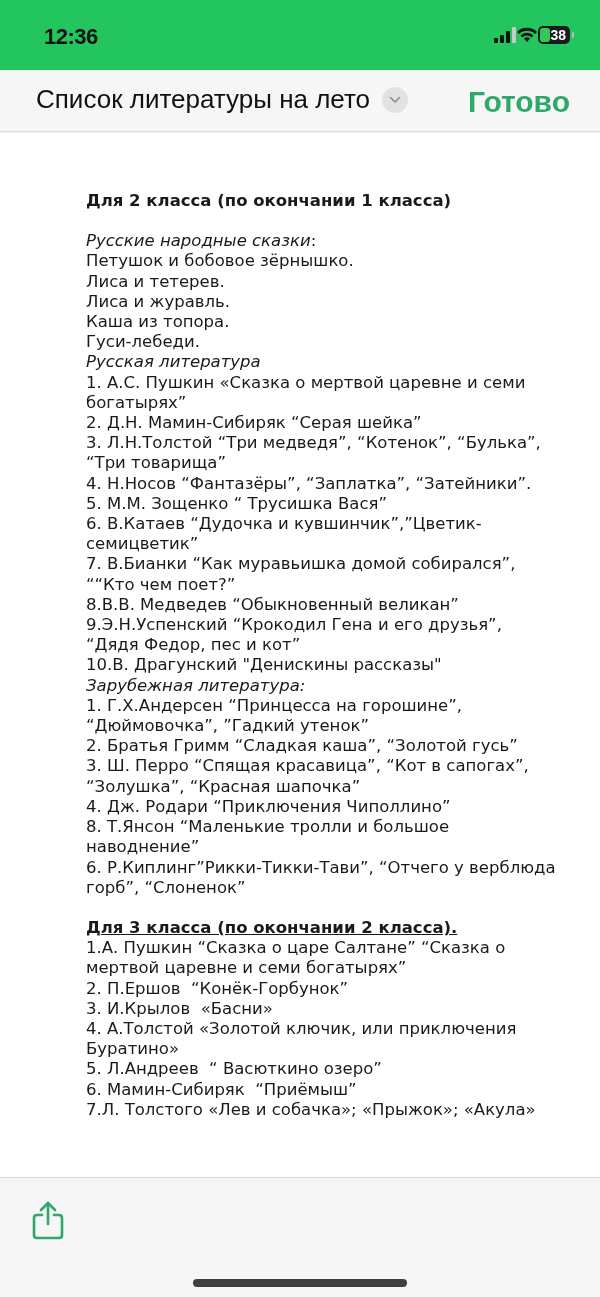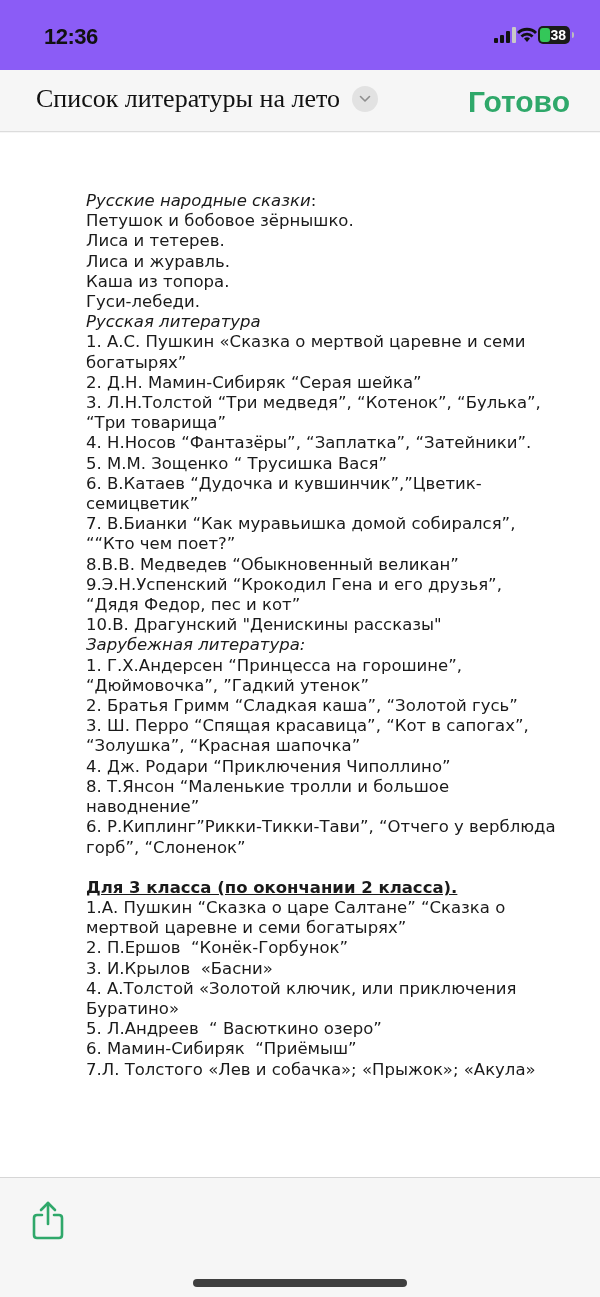--- a/index.html
+++ b/index.html
@@ -1,34 +1,34 @@
 <!DOCTYPE html>
 <html><head>
 <meta charset="utf-8">
 <style>
   * { margin: 0; padding: 0; box-sizing: border-box; }
   html, body { width: 600px; height: 1297px; overflow: hidden; }
   body { background: #f6f6f6; font-family: "DejaVu Sans", sans-serif; color: #111; position: relative; }
 
   
-  .status-bar { position: absolute; top: 0; left: 0; width: 600px; height: 70px; background: #8b5cf6; }
+  .status-bar { position: absolute; top: 0; left: 0; width: 600px; height: 70px; background: #22c55e; }
   .status-time { position: absolute; left: 44px; top: 24px; font-family: "Liberation Sans", sans-serif; font-weight: 700; font-size: 22px; letter-spacing: -0.5px; color: #111; }
   .status-icons { position: absolute; right: 30px; top: 26px; display: flex; align-items: center; }
   .signal { display: flex; align-items: flex-end; gap: 2px; height: 16px; }
   .signal span { width: 4px; background: #111; border-radius: 1px; }
   .signal span.dim { background: #c9c9c9; }
   .battery { position: relative; width: 32px; height: 18px; border-radius: 5px; background: #1b1b1b; display: flex; align-items: center; justify-content: flex-end; padding-right: 4px; }
   .battery .fill { position: absolute; left: 2px; top: 2px; width: 10px; height: 14px; background: #34c759; border-radius: 3px; }
   .battery .num { position: relative; color: #fff; font-family: "Liberation Sans", sans-serif; font-weight: 700; font-size: 14px; }
   .battery::after { content: ""; position: absolute; right: -4px; top: 6px; width: 2px; height: 6px; background: #bdbdbd; border-radius: 0 2px 2px 0; }
 
   
   .nav-bar { position: absolute; top: 70px; left: 0; width: 600px; height: 62px; background: #f6f6f6; border-bottom: 1px solid #dcdcdc; }
   .nav-title-wrap { position: absolute; left: 36px; top: 14px; display: flex; align-items: center; gap: 12px; }
-  .nav-title { font-family: Liberation Serif, serif; font-size: 26px; font-weight: 500; color: #111; }
+  .nav-title { font-family: Liberation Sans, sans-serif; font-size: 26px; font-weight: 500; color: #111; }
   .chevron-btn { width: 26px; height: 26px; border-radius: 50%; background: #e2e2e2; display: flex; align-items: center; justify-content: center; }
   .done-btn { position: absolute; right: 30px; top: 15px; font-family: "Liberation Sans", sans-serif; font-size: 30px; font-weight: 600; color: #2fa86a; }
 
   
   .doc { position: absolute; top: 133px; left: 0; width: 600px; height: 1044px; background: #ffffff; overflow: hidden; }
   .doc-inner { position: absolute; left: 86px; top: 58px; width: 470px; font-family: "DejaVu Sans", sans-serif; font-size: 16.5px; line-height: 20.2px; color: #1a1a1a; }
   .heading { font-weight: 700; margin-bottom: 20px; }
   .heading.u { text-decoration: underline; margin-bottom: 0; }
   .sub { font-style: italic; }
   .line { white-space: pre-wrap; }
@@ -71,20 +71,21 @@
         <path d="M1.5 1.5 L6 6 L10.5 1.5" fill="none" stroke="#8e8e8e" stroke-width="1.6" stroke-linecap="round" stroke-linejoin="round"></path>
       </svg>
     </span>
   </div>
   <div class="done-btn">Готово</div>
 </div>
 
 <div class="doc">
   <div class="doc-inner">
 
+    <div class="heading">Для 2 класса (по окончании 1 класса)</div>
 
     <div class="line"><span class="sub">Русские народные сказки</span><span>:</span></div>
     <div class="line">Петушок и бобовое зёрнышко.</div>
     <div class="line">Лиса и тетерев.</div>
     <div class="line">Лиса и журавль.</div>
     <div class="line">Каша из топора.</div>
     <div class="line">Гуси-лебеди.</div>
 
     <div class="line sub">Русская литература</div>
     <div class="line">1. А.С. Пушкин «Сказка о мертвой царевне и семи богатырях”</div>

